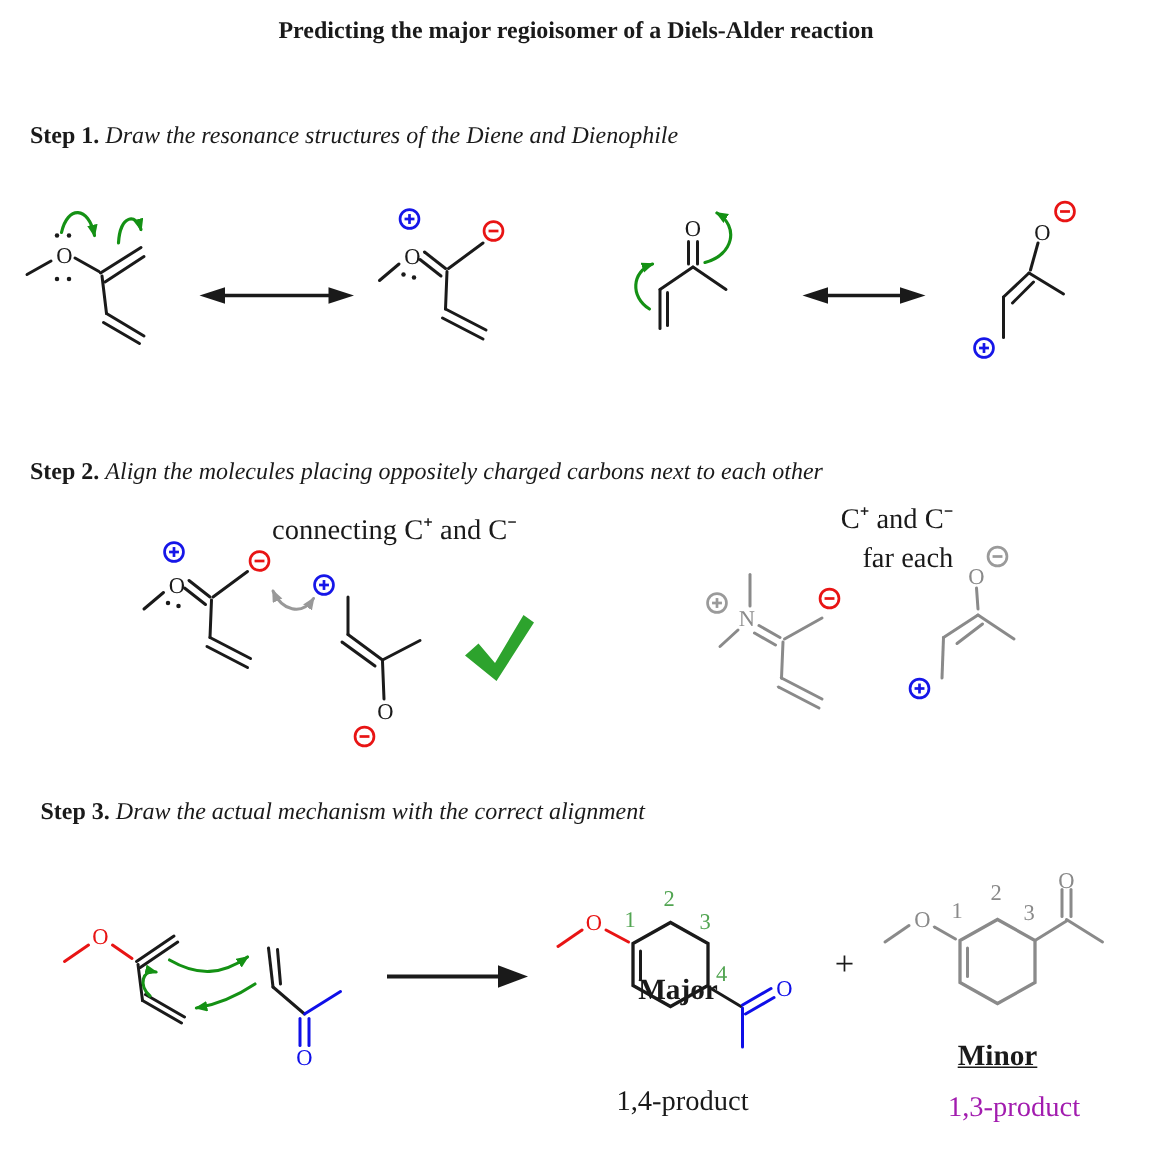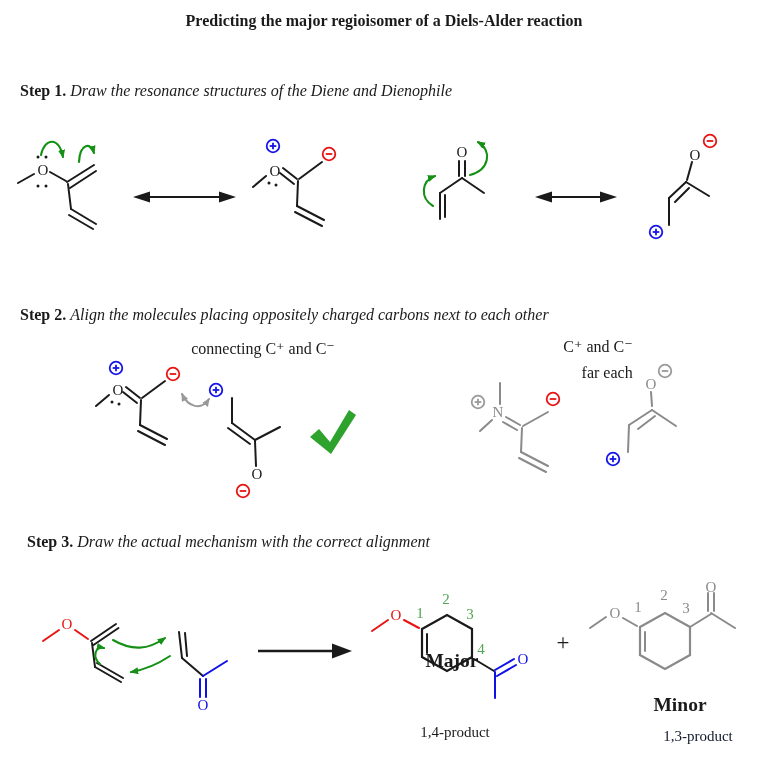--- a/index.html
+++ b/index.html
@@ -7,30 +7,30 @@
        font-family:"Liberation Serif","DejaVu Serif",serif;color:#1a1a1a;}
   .abs{position:absolute;white-space:nowrap;}
   .ctr{transform:translateX(-50%);}
   .title{top:12px;left:384px;font-size:16px;font-weight:bold;}
   .step{font-size:16px;}
   .step .lbl{font-weight:bold;}
   .step .txt{font-style:italic;}
   .step1{top:82px;left:20px;}
   .step2{top:286px;left:20px;margin-top:20px;}
   .step3{top:533px;left:27px;text-align:center;}
-  .anno{font-size:16px;}
+  .anno{font-size:19px;font-family:Liberation Serif, serif;}
   .connecting{top:339px;left:263px;}
   .faraway{top:334px;left:598px;text-align:right;line-height:26px;}
   .plus-sign{top:630px;left:563px;font-size:23px;}
   .prod-name{font-size:19.5px;font-weight:bold;}
-  .prod-sub{font-size:15px;}
+  .prod-sub{font-size:19px;}
   .major-name{top:650px;left:452px;}
   .major-sub{top:724px;left:455px;}
-  .minor-name{top:694px;left:680px;}
-  .minor-sub{top:728px;left:698px;color:#0f172a;}
+  .minor-name{top:694px;left:665px;text-decoration:underline;}
+  .minor-sub{top:728px;left:676px;color:#a21caf;}
   svg{position:absolute;top:0;left:0;}
   .bond{stroke:#1a1a1a;stroke-width:2;stroke-linecap:round;fill:none;}
   .bond.thick{stroke-width:2.2;}
   .bond.red{stroke:#e81414;}
   .bond.blue{stroke:#0f0fe8;}
   .bond.gray{stroke:#8a8a8a;}
   .atom{font-family:"Liberation Serif","DejaVu Serif",serif;font-size:15px;
         fill:#1a1a1a;text-anchor:middle;}
   .atom.red{fill:#e81414;}
   .atom.blue{fill:#0f0fe8;}

